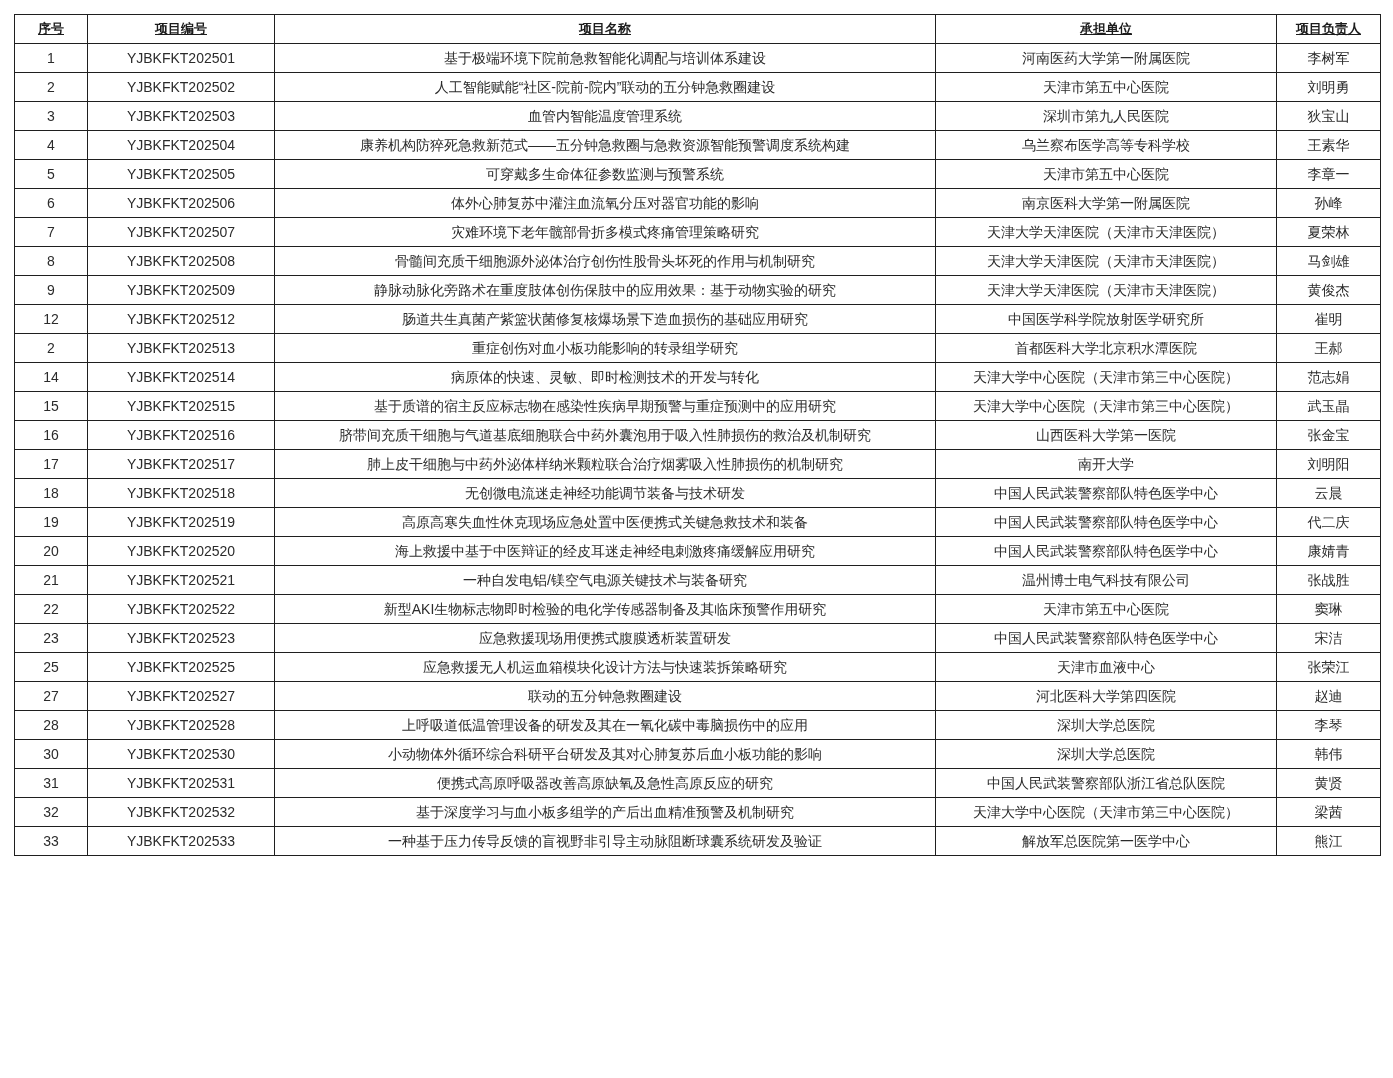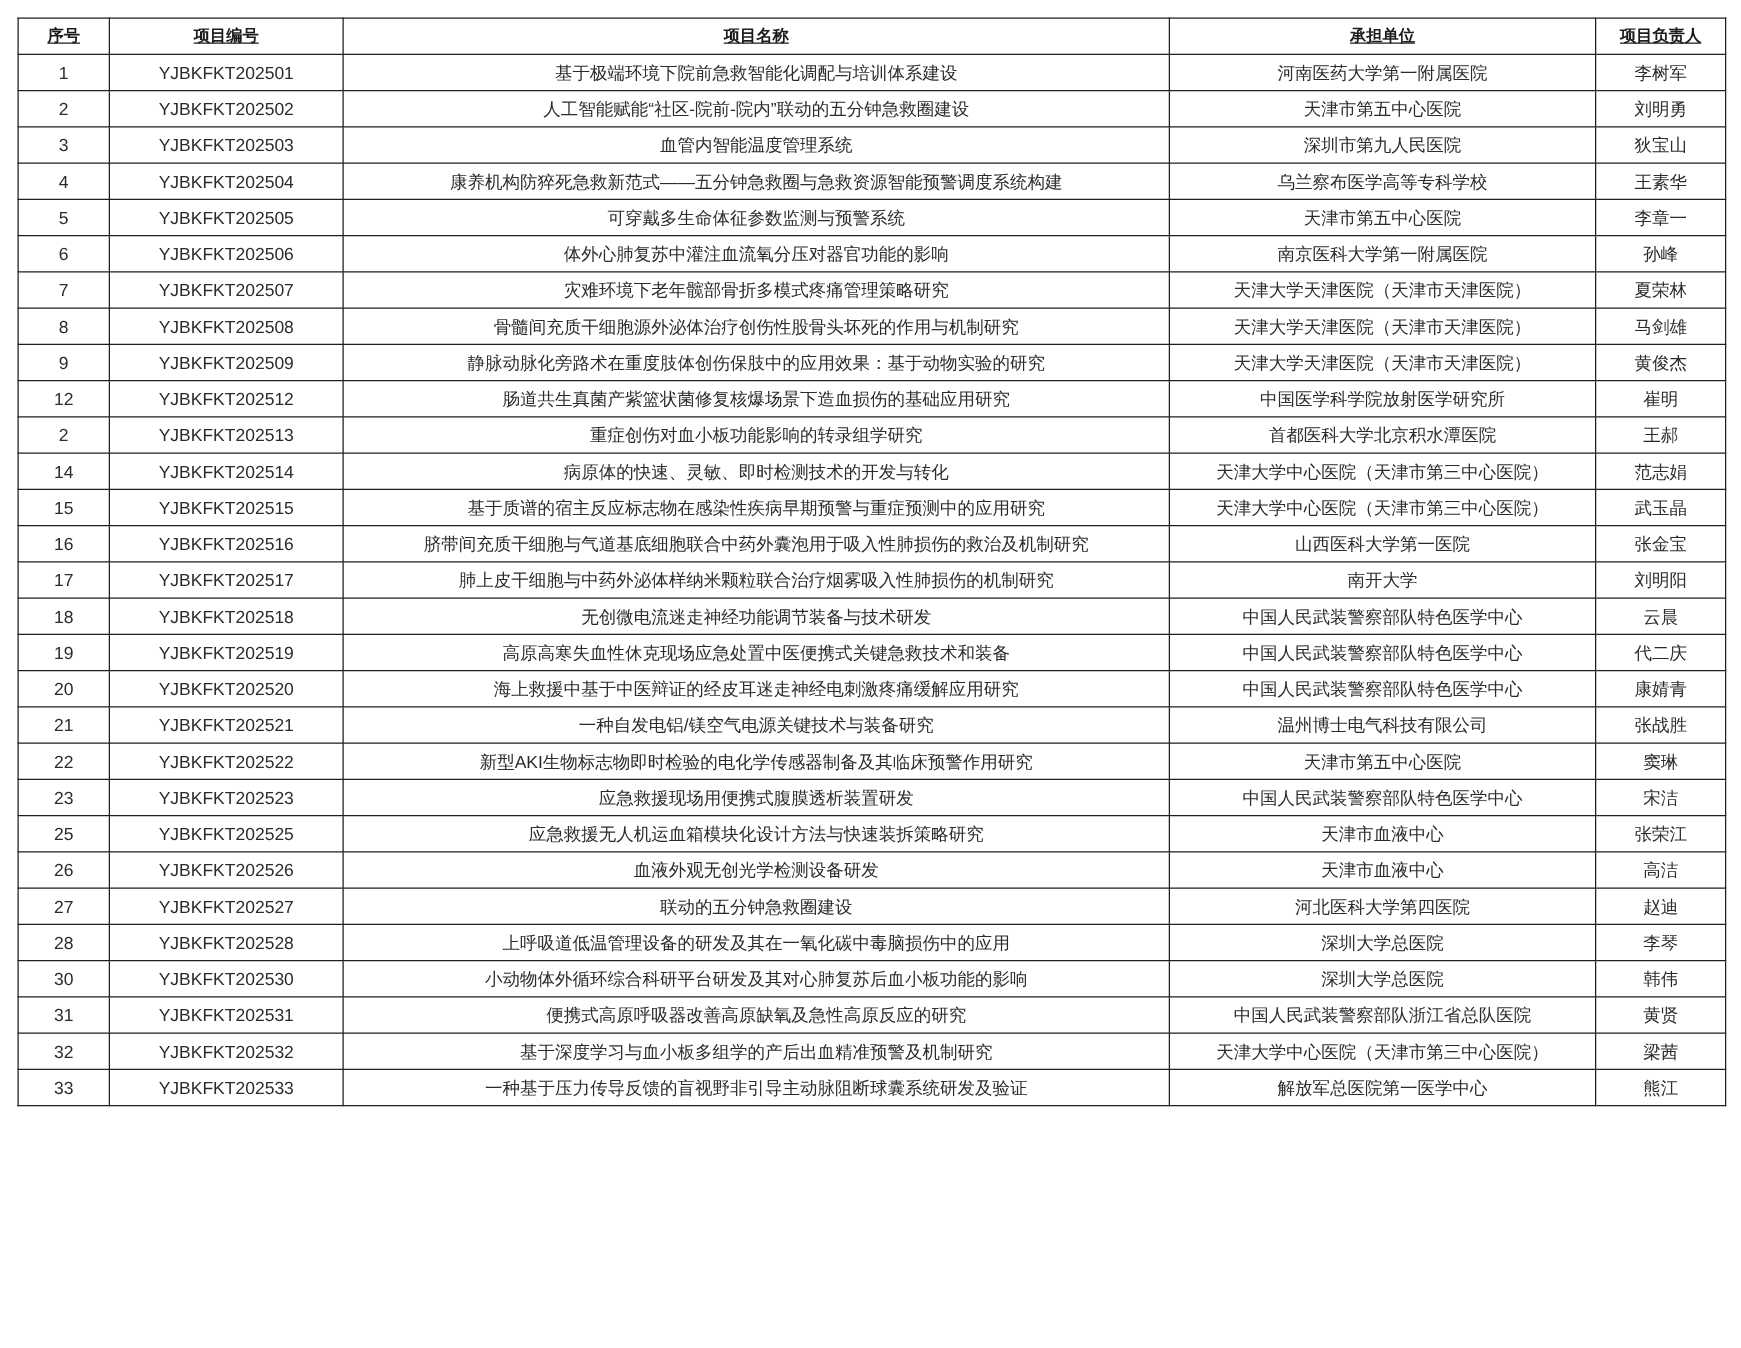--- a/index.html
+++ b/index.html
@@ -220,27 +220,20 @@
           <td>宋洁</td>
         </tr>
         <tr>
           <td>25</td>
           <td>YJBKFKT202525</td>
           <td>应急救援无人机运血箱模块化设计方法与快速装拆策略研究</td>
           <td>天津市血液中心</td>
           <td>张荣江</td>
         </tr>
         <tr>
-          <td>26</td>
-          <td>YJBKFKT202526</td>
-          <td>血液外观无创光学检测设备研发</td>
-          <td>天津市血液中心</td>
-          <td>高洁</td>
-        </tr>
-        <tr>
           <td>27</td>
           <td>YJBKFKT202527</td>
           <td>联动的五分钟急救圈建设</td>
           <td>河北医科大学第四医院</td>
           <td>赵迪</td>
         </tr>
         <tr>
           <td>28</td>
           <td>YJBKFKT202528</td>
           <td>上呼吸道低温管理设备的研发及其在一氧化碳中毒脑损伤中的应用</td>

